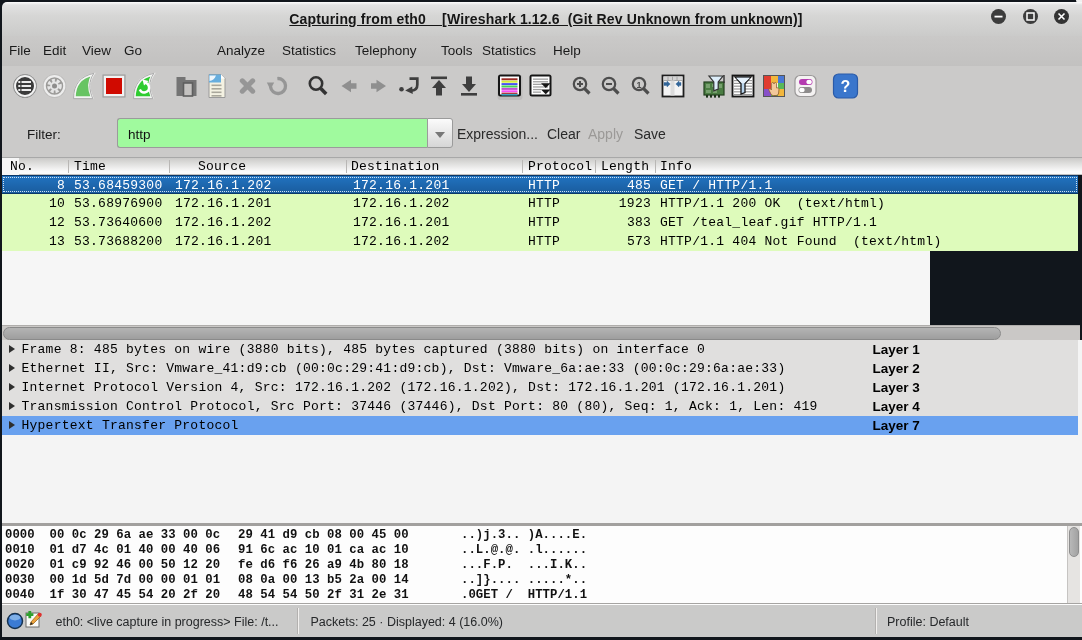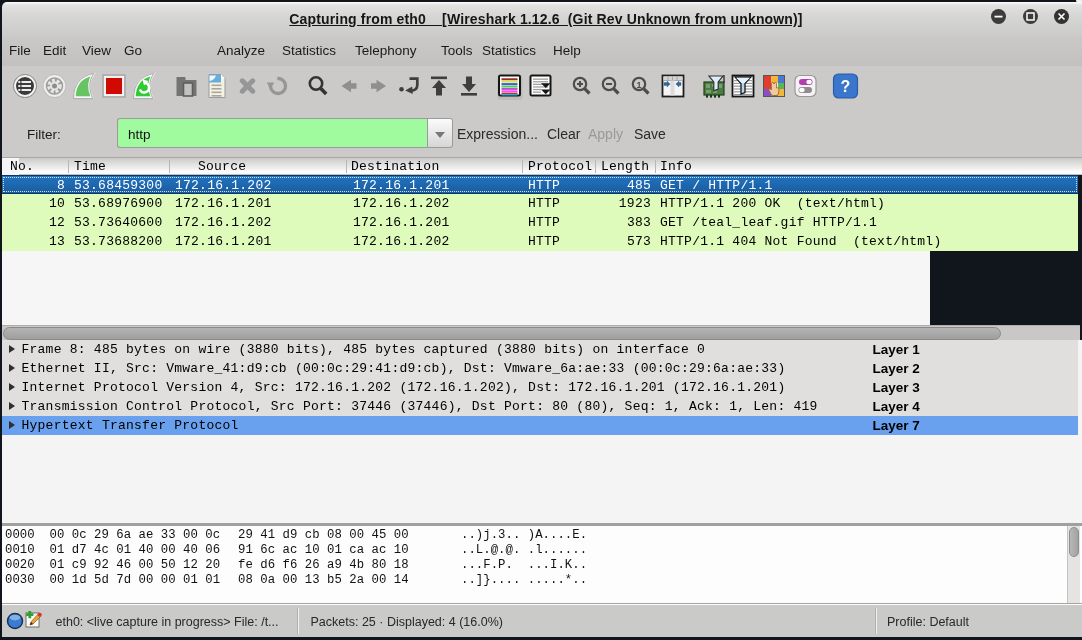--- a/index.html
+++ b/index.html
@@ -46,21 +46,21 @@
   #details { left:2px; top:340px; width:1080px; height:183px; background:#f4f4f4; }
   #drows { position:absolute; left:0; top:0; width:1076px; height:95px; background:#e0dfde; }
   .drow { position:absolute; left:0; width:1076px; height:19px; font-size:13px; letter-spacing:0.24px; color:#000; }
   .drow .txt { position:absolute; left:19.5px; top:2px; white-space:pre; font-family:"Liberation Mono", monospace;}
   .tri { position:absolute; left:7px; top:5px; width:0; height:0; border-left:6px solid #2e2e2e; border-top:4.5px solid transparent; border-bottom:4.5px solid transparent; }
   #dsel { background:#69a1ef; }
   .layer { position:absolute; left:870.5px; top:2px; font-size:13.5px; font-weight:bold; color:#000; font-family:"Liberation Sans", sans-serif; letter-spacing:0;}
 
   
   #hexsep { left:2px; top:523px; width:1080px; height:3px; background:#a2a09e; }
-  #hexpane { left:2px; top:526px; width:1080px; height:78px; background:#fdfdfd; }
+  #hexpane { left:2px; top:526px; width:1080px; height:78px; background:#fdfdfd;font-weight:bold; }
   .hrow { position:absolute; left:0; width:1076px; height:15px; font-size:12.3px; letter-spacing:0.04px; color:#111; }
   .hrow span { position:absolute; white-space:pre; }
 
   
   #statusbar { left:2px; top:604px; width:1080px; height:33px; background:#cacac9; border-top:1px solid #fdfdfd; box-shadow:0 -1px 0 #a6a4a2; }
   .stext { position:absolute; top:10px; font-size:12.5px; color:#26282a; }
   .ssep { position:absolute; top:3px; width:1px; height:26px; background:#b3b1af; box-shadow:1px 0 0 #f2f0ee; }
 </style>
 </head>
 <body>
@@ -443,20 +443,26 @@
       <span style="left:3px;">0020</span>
       <span style="left:47.5px;">01 c9 92 46 00 50 12 20</span>
       <span style="left:236px;">fe d6 f6 26 a9 4b 80 18</span>
       <span style="left:459px;">...F.P.  ...I.K..</span>
     </div>
     <div class="hrow" style="top:47px;">
       <span style="left:3px;">0030</span>
       <span style="left:47.5px;">00 1d 5d 7d 00 00 01 01</span>
       <span style="left:236px;">08 0a 00 13 b5 2a 00 14</span>
       <span style="left:459px;">..]}.... .....*..</span>
+    </div>
+    <div class="hrow" style="top:62px;">
+      <span style="left:3px;">0040</span>
+      <span style="left:47.5px;">1f 30 47 45 54 20 2f 20</span>
+      <span style="left:236px;">48 54 54 50 2f 31 2e 31</span>
+      <span style="left:459px;">.0GET /  HTTP/1.1</span>
     </div>
   </div>
 
   <div class="abs" style="left:1067px; top:526px; width:13px; height:78px; background:#e6e4e2; border-left:1px solid #c6c4c2;"></div>
   <div class="abs" style="left:1068.5px; top:526.5px; width:10.5px; height:30px; background:linear-gradient(90deg,#b8b8b8,#a2a2a2); border:1px solid #8e8e8e; border-radius:5.5px;"></div>
   <div id="statusbar" class="abs">
     <svg class="abs" style="left:4px; top:7px;" width="18" height="18">
       <circle cx="9" cy="9" r="7.5" fill="#3b7bd4" stroke="#16324f" stroke-width="1.5"></circle>
       <ellipse cx="9" cy="5.6" rx="5.4" ry="2.8" fill="#7fb0e8"></ellipse>
     </svg>

